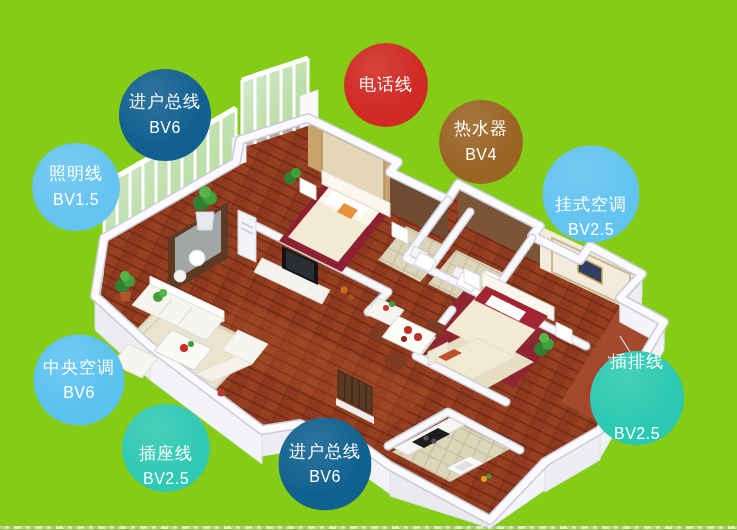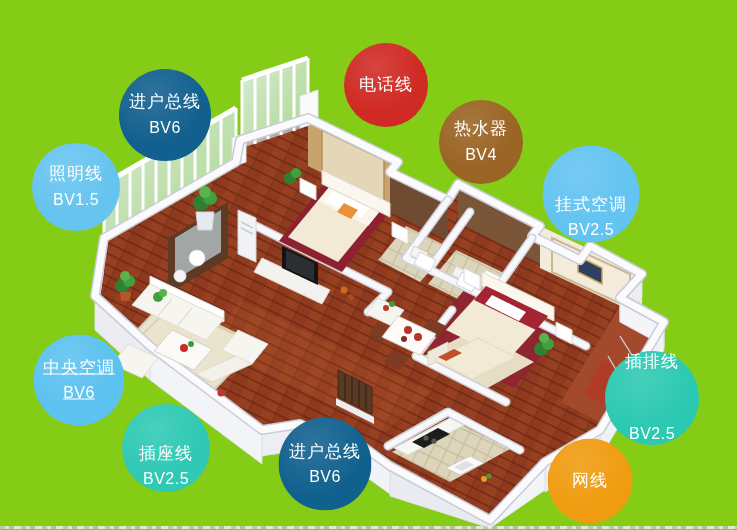--- a/index.html
+++ b/index.html
@@ -15,21 +15,21 @@
   }
   .badge .spec{font-size:16px;letter-spacing:0.5px;}
   .b1{left:165px;top:115px;width:92px;height:92px;}
   .b2{left:76px;top:187px;width:88px;height:88px;}
   .b3{left:386px;top:85px;width:84px;height:84px;}
   .b4{left:481px;top:142px;width:84px;height:84px;align-items:center;}
   .b5{left:591px;top:194px;width:97px;height:97px;justify-content:flex-end;}
   .b6{left:79px;top:380px;width:91px;height:91px;}
   .b7{left:166px;top:448px;width:88px;height:88px;}
   .b8{left:325px;top:464px;width:93px;height:93px;}
-  .b9{left:652px;top:398px;width:94px;height:94px;gap:47px;}
+  .b9{left:637px;top:398px;width:94px;height:94px;gap:47px;}
   .b10{left:590px;top:481px;width:85px;height:85px;}
   .bottom-strip{
     position:absolute;left:0;bottom:1px;width:737px;height:3px;
     background:repeating-linear-gradient(90deg,#c9c9c9 0 5px,#efefef 5px 9px,#bdbdbd 9px 14px,#f4f4f4 14px 21px);
     opacity:.8;
   }
 </style>
 </head>
 <body>
 
@@ -330,34 +330,31 @@
     <span>电话线</span>
   </div>
   <div class="badge b4" style="background-color: rgb(154, 100, 36);">
     <span>热水器</span>
     <span class="spec">BV4</span>
   </div>
   <div class="badge b5" style="background-color: rgb(99, 195, 241);">
     <span>挂式空调</span>
     <span class="spec">BV2.5</span>
   </div>
-  <div class="badge b6" style="background-color: rgb(92, 194, 240); text-decoration: underline;">
+  <div class="badge b6" style="background-color: rgb(92, 194, 240);">
     <span>中央空调</span>
     <span class="spec">BV6</span>
   </div>
   <div class="badge b7" style="background-color: rgb(47, 201, 180); justify-content: flex-end;">
     <span>插座线</span>
     <span class="spec">BV2.5</span>
   </div>
   <div class="badge b8" style="background-color: rgb(17, 97, 143);">
     <span>进户总线</span>
     <span class="spec">BV6</span>
   </div>
   <div class="badge b9" style="background-color: rgb(44, 201, 178);">
     <span>插排线</span>
     <span class="spec">BV2.5</span>
   </div>
-  <div class="badge b10" style="background-color: rgb(240, 156, 16);">
-    <span>网线</span>
-  </div>
 
   <div class="bottom-strip"></div>
 </div>
 
 </body></html>

